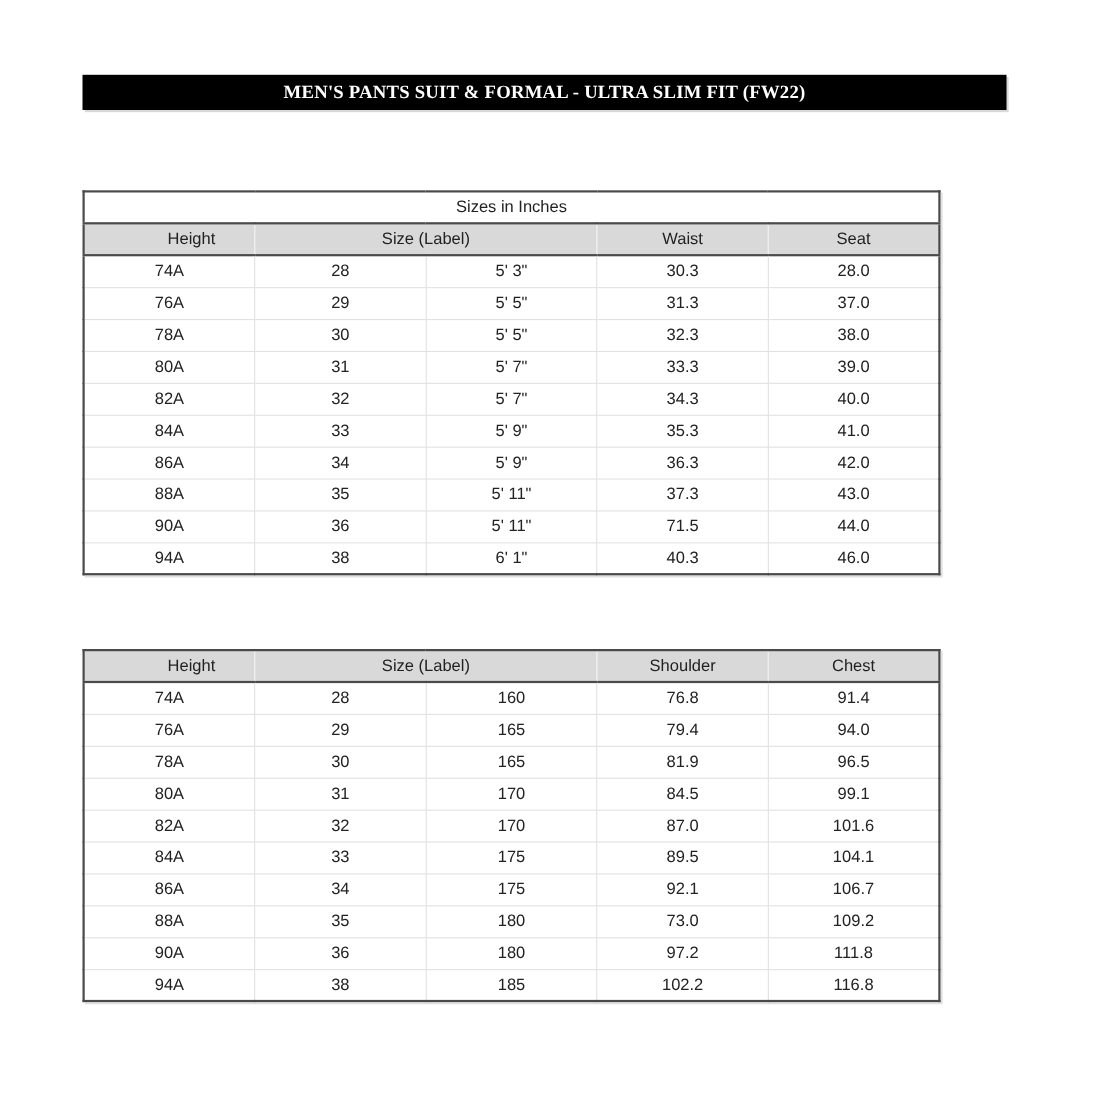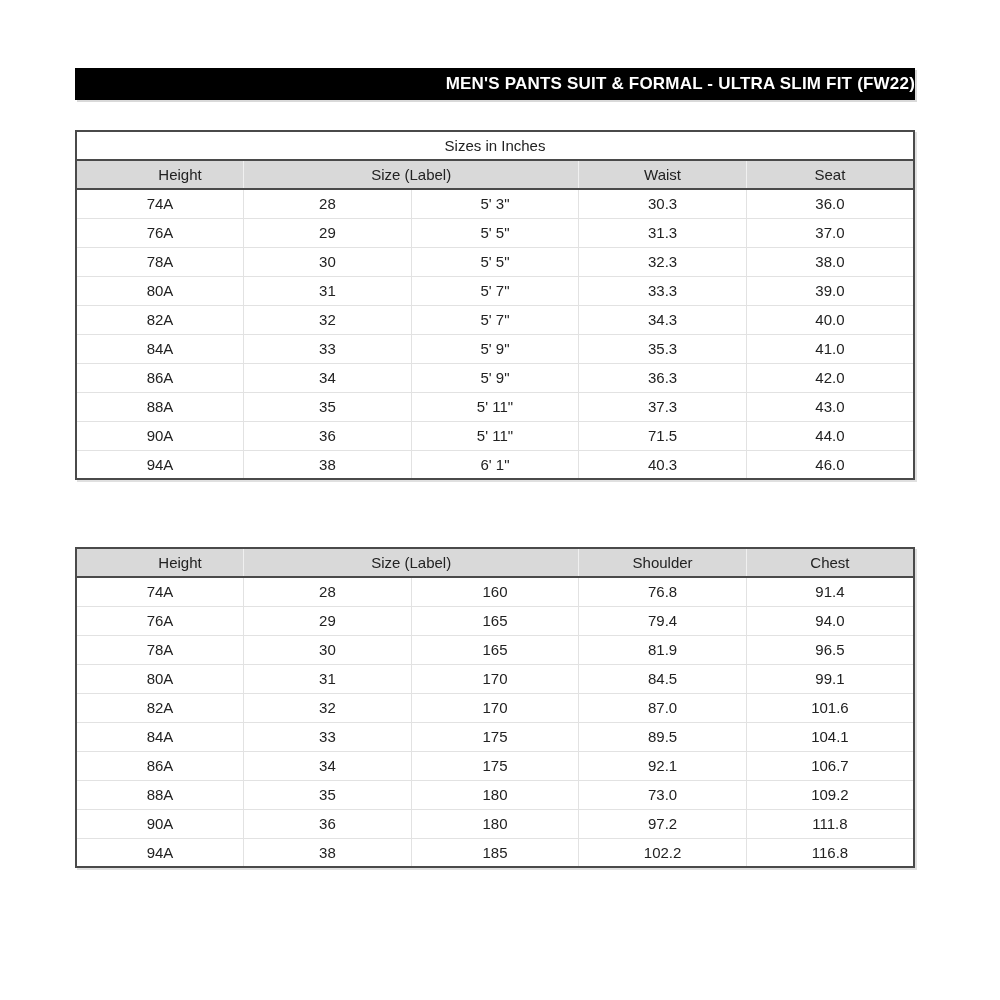--- a/index.html
+++ b/index.html
@@ -15,36 +15,38 @@
   .banner {
     position: absolute;
     left: 75px;
     top: 68px;
     width: 840px;
     height: 32px;
     background: var(--banner-bg, #000000);
     color: var(--banner-fg, #ffffff);
     display: flex;
     align-items: center;
-    justify-content: flex-end;
+    justify-content: center;
     font-weight: 700;
     font-size: 17px;
     letter-spacing: 0.2px;
     box-shadow: 2px 2px 0 rgba(0,0,0,0.15);
+    font-family: Liberation Serif, serif;
   }
   table.size-table {
     position: absolute;
     left: 75px;
-    width: 840px;
+    width: 780px;
     border-collapse: collapse;
     table-layout: fixed;
     background: #ffffff;
     font-size: 15px;
     border: 2px solid var(--border-dark, #4a4a4a);
     box-shadow: 2px 2px 0 rgba(0,0,0,0.12);
+    margin-top: 43px;
   }
   table.t-inches { top: 130px; }
   table.t-cm     { top: 547px; }
   .size-table td, .size-table th {
     height: 29px;
     padding: 0;
     text-align: center;
     vertical-align: middle;
     font-weight: 400;
   }
@@ -87,21 +89,21 @@
       <th>Waist</th>
       <th>Seat</th>
     </tr>
   </thead>
   <tbody class="data-body">
       <tr>
         <td>74A</td>
         <td>28</td>
         <td>5' 3"</td>
         <td>30.3</td>
-        <td>36.0</td>
+        <td>28.0</td>
       </tr>
       <tr>
         <td>76A</td>
         <td>29</td>
         <td>5' 5"</td>
         <td>31.3</td>
         <td>37.0</td>
       </tr>
       <tr>
         <td>78A</td>

